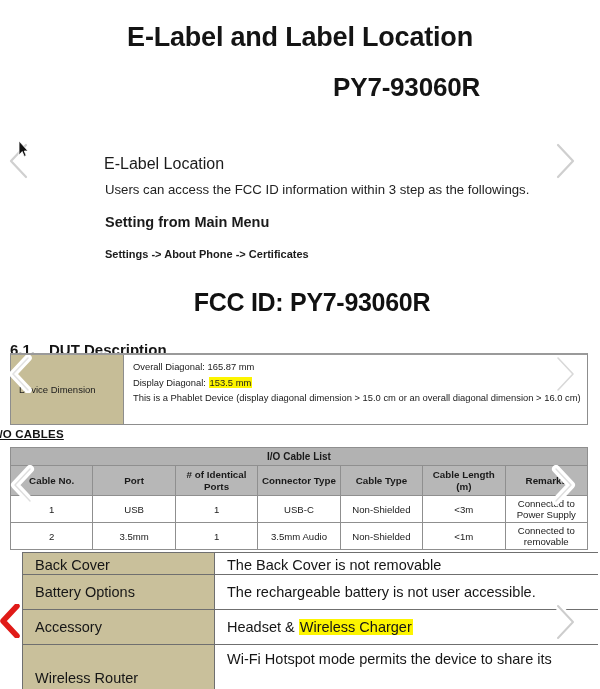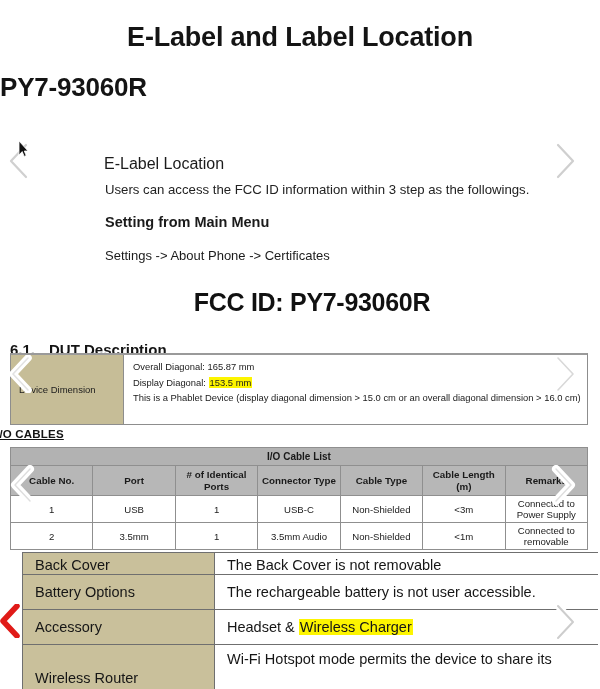--- a/index.html
+++ b/index.html
@@ -25,21 +25,21 @@
     top: 22px; left: 0; width: 600px;
     text-align: center;
     font-size: 27px;
     font-weight: bold;
     letter-spacing: -0.2px;
     color: #141414;
   }
   #doc-subtitle {
     position: absolute;
     top: 72px; left: 0; width: 480px;
-    text-align: left;
+    text-align: right;
     font-size: 26px;
     font-weight: bold;
     letter-spacing: -0.2px;
     color: #141414;
   }
 
   
   #elabel-heading {
     position: absolute;
     top: 155px; left: 104px;
@@ -57,22 +57,22 @@
   #setting-heading {
     position: absolute;
     top: 214px; left: 105px;
     font-size: 14.5px;
     font-weight: bold;
     color: #1b1b1b;
   }
   #nav-path {
     position: absolute;
     top: 248px; left: 105px;
-    font-size: 13px;
-    font-weight: normal;
+    font-size: 11px;
+    font-weight: bold;
     color: #1b1b1b;
   }
   #fcc-id-big {
     position: absolute;
     top: 288px; left: 12px; width: 600px;
     text-align: center;
     font-size: 25px;
     font-weight: bold;
     letter-spacing: -0.3px;
     color: #111111;

